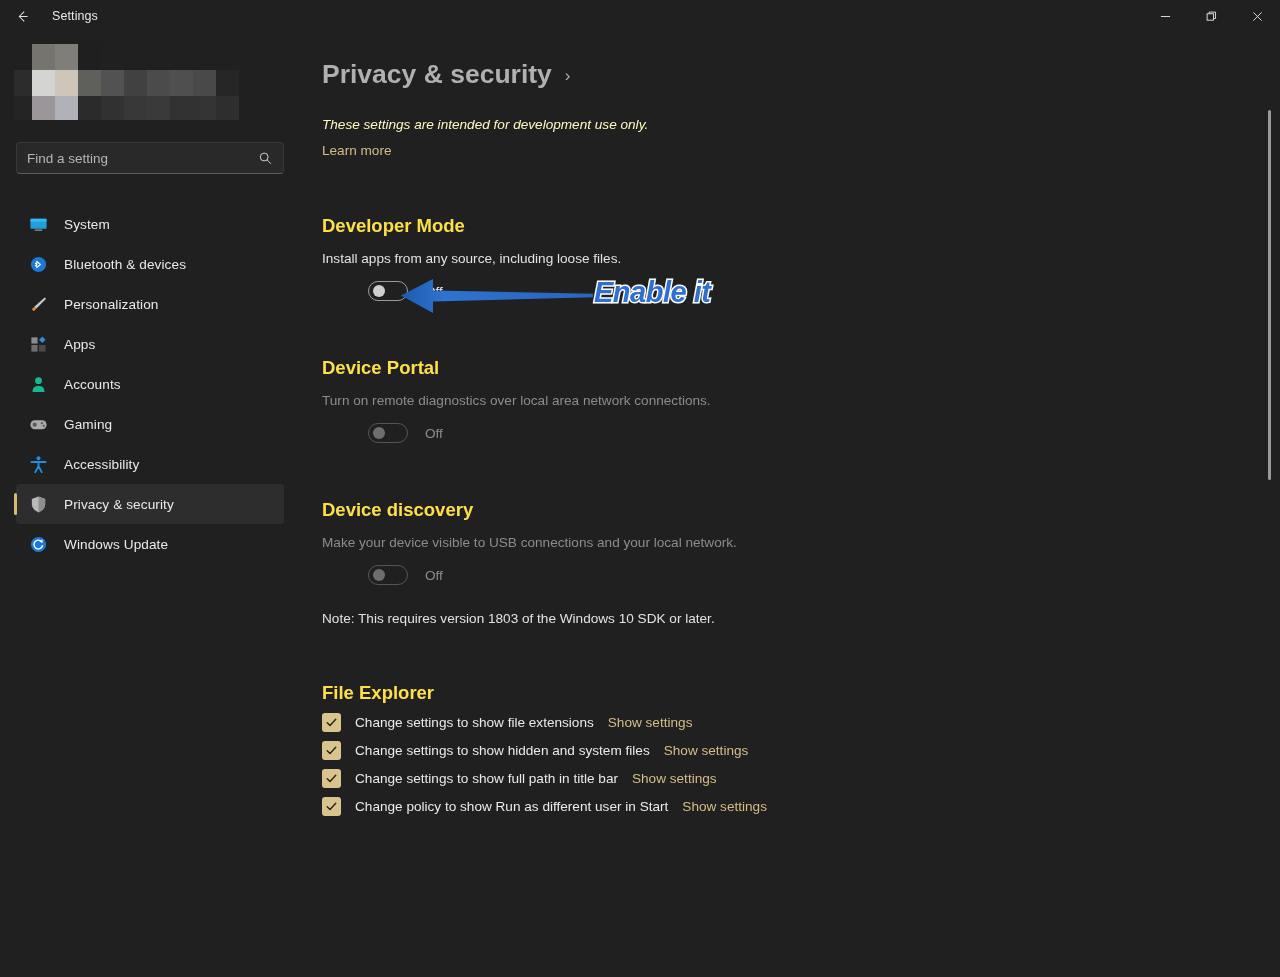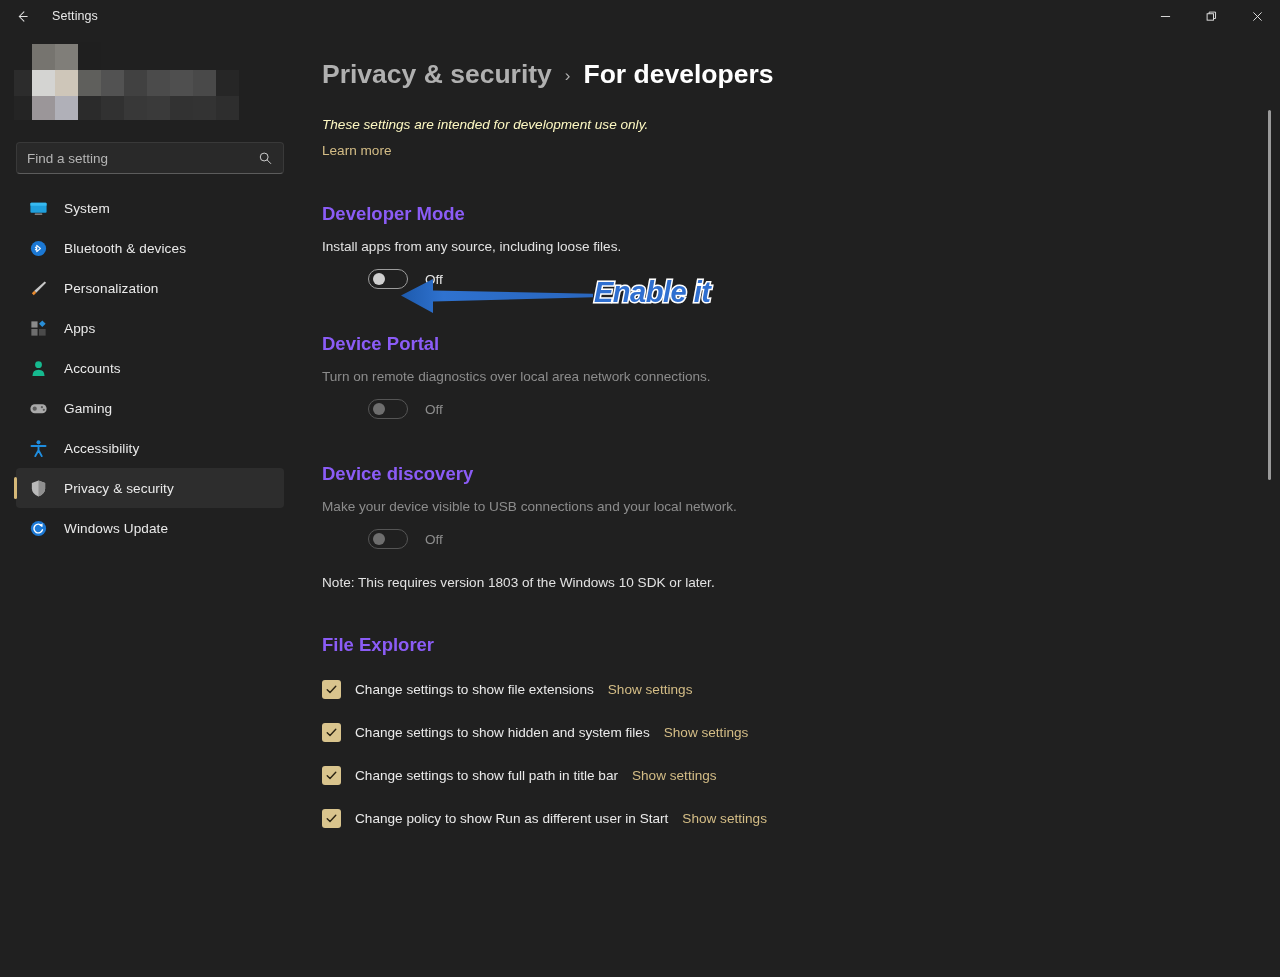--- a/index.html
+++ b/index.html
@@ -92,21 +92,21 @@
     background: transparent;
     border: none;
     outline: none;
     color: #c8c8c8;
     font-family: "Liberation Sans", sans-serif;
     font-size: 13.5px;
   }
   .search-input::placeholder { color: #b5b5b5; opacity: 1; }
   .search-icon { width: 15px; height: 15px; flex-shrink: 0; }
 
-  .nav { position: absolute; left: 0; top: 156px; width: 300px; }
+  .nav { position: absolute; left: 0; top: 172px; width: 300px; }
   .nav-item {
     position: relative;
     height: 40px;
     margin: 0 16px 0 16px;
     border-radius: 4px;
     display: flex;
     align-items: center;
     padding-left: 12px;
     cursor: pointer;
   }
@@ -174,22 +174,22 @@
     margin-top: 11px;
     font-size: 13.6px;
     color: #d4bd86;
     text-decoration: none;
     cursor: pointer;
   }
 
   .section-title {
     font-size: 18.5px;
     font-weight: 600;
-    color: #8b5cf6;
-    margin-top: 44px;
+    color: #fde047;
+    margin-top: 56px;
   }
   .section-desc {
     font-size: 13.6px;
     color: #e2e2e2;
     margin-top: 14px;
   }
   .section-desc.dim { color: #8c8c8c; }
 
   .toggle-row {
     display: flex;
@@ -225,21 +225,21 @@
 
   .note-text {
     font-size: 13.6px;
     color: #e2e2e2;
     margin-top: 26px;
   }
 
   .check-row {
     display: flex;
     align-items: center;
-    margin-top: 24px;
+    margin-top: 9px;
   }
   .checkbox {
     width: 19px; height: 19px;
     border-radius: 3px;
     background: #d9c48d;
     display: flex;
     align-items: center;
     justify-content: center;
     flex-shrink: 0;
     cursor: pointer;
@@ -479,21 +479,20 @@
 
     </div>
   </div>
 
   <div class="content">
     <div class="content-inner">
 
       <div class="breadcrumb">
         <span class="bc-parent">Privacy &amp; security</span>
         <span class="bc-sep">›</span>
-        <span class="bc-current">For developers</span>
       </div>
 
       <div class="intro-text">These settings are intended for development use only.</div>
       <a class="learn-more">Learn more</a>
 
       
       <div class="section-title">Developer Mode</div>
       <div class="section-desc">Install apps from any source, including loose files.</div>
       <div class="toggle-row">
         <div class="toggle">

